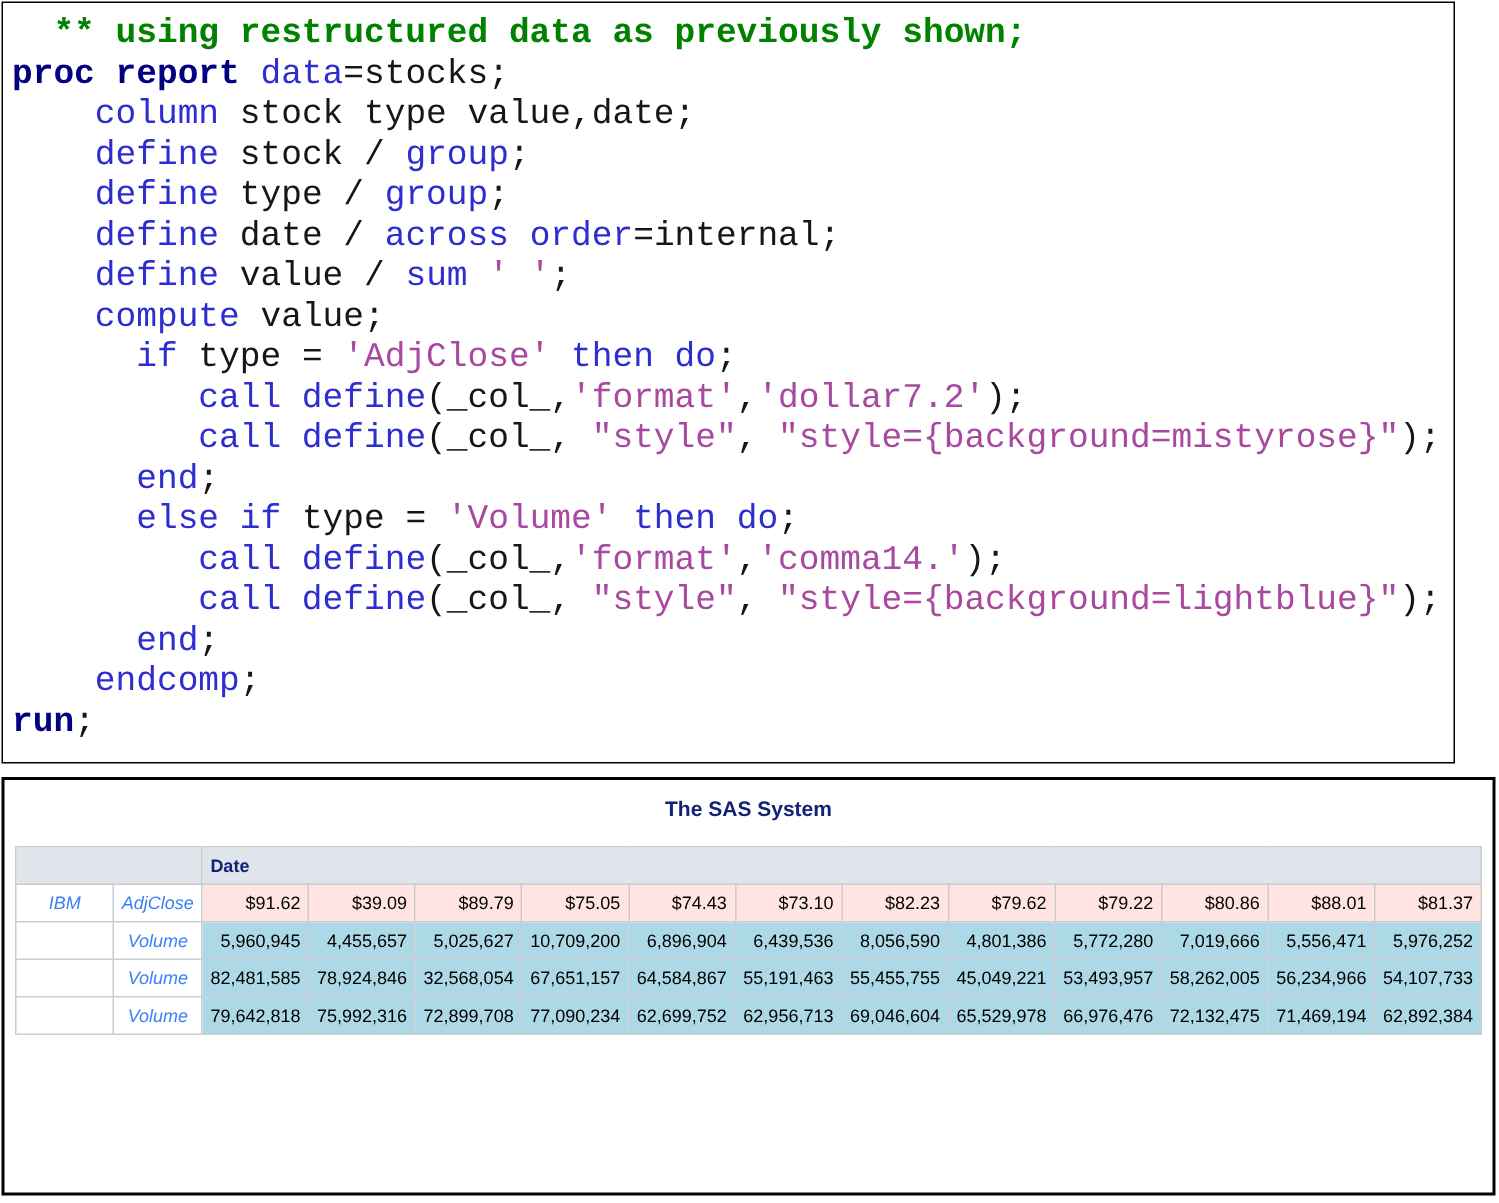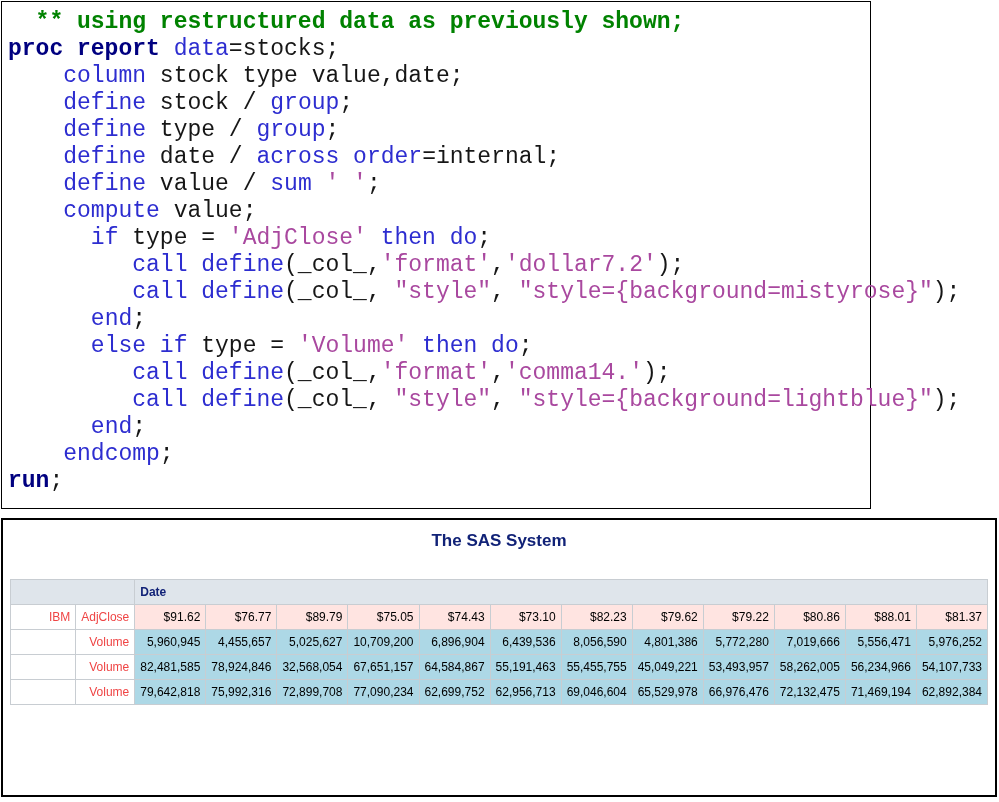--- a/index.html
+++ b/index.html
@@ -8,21 +8,21 @@
     height: 802px;
     background: #ffffff;
     overflow: hidden;
     font-family: "Liberation Sans", sans-serif;
   }
 
   
   .code-panel {
     box-sizing: border-box;
     margin: 1px 0 0 1px;
-    width: 870px;
+    width: 969px;
     min-height: 508px;
     border: 1px solid #000000;
     background: #ffffff;
     padding: 7px 6px 10px 6px;
   }
   .code-block {
     font-family: "Liberation Mono", "DejaVu Sans Mono", monospace;
     font-size: 23px;
     line-height: 27px;
     white-space: pre;
@@ -41,43 +41,43 @@
     margin: 9px 0 0 1px;
     width: 996px;
     height: 279px;
     border: 2px solid #000000;
     background: #ffffff;
     padding: 11px 7px 6px 7px;
   }
   .sas-title {
     text-align: center;
     color: var(--title-navy);
-    font-size: 17px;
+    font-size: 14px;
     font-weight: bold;
-    margin-bottom: 28px;
+    margin-bottom: 17px;
   }
   table.sas {
     border-collapse: collapse;
     width: 100%;
     font-size: 12px;
     border: 1px solid var(--border-gray);
   }
   .sas th, .sas td {
     border: 1px solid var(--border-gray);
     padding: 5px 5px;
     white-space: nowrap;
   }
   .sas th {
     background: var(--header-bg);
     color: var(--title-navy);
     font-weight: bold;
     text-align: left;
   }
   .sas th.corner { background: var(--header-bg); }
-  .sas td.rowlabel { background: #ffffff; color: #ef4444; text-align: right; }
+  .sas td.rowlabel { background: #ffffff; color: #3b82f6; text-align: center; font-style: italic; }
   .sas td.stockcell { width: 55px; }
   .sas td.val { text-align: right; color: #000000; }
   .bg-adjclose { background: var(--adjclose-bg); }
   .bg-volume { background: var(--volume-bg); }
 </style>
 </head>
 <body>
 
 <div class="code-panel">
   <div class="code-block"><div class="code-line"><span class="tok-cm">  ** using restructured data as previously shown;</span></div><div class="code-line"><span class="tok-kb">proc report </span><span class="tok-kw">data</span><span class="tok-tx">=stocks;</span></div><div class="code-line"><span class="tok-tx">    </span><span class="tok-kw">column</span><span class="tok-tx"> stock type value,date;</span></div><div class="code-line"><span class="tok-tx">    </span><span class="tok-kw">define</span><span class="tok-tx"> stock / </span><span class="tok-kw">group</span><span class="tok-tx">;</span></div><div class="code-line"><span class="tok-tx">    </span><span class="tok-kw">define</span><span class="tok-tx"> type / </span><span class="tok-kw">group</span><span class="tok-tx">;</span></div><div class="code-line"><span class="tok-tx">    </span><span class="tok-kw">define</span><span class="tok-tx"> date / </span><span class="tok-kw">across</span><span class="tok-tx"> </span><span class="tok-kw">order</span><span class="tok-tx">=internal;</span></div><div class="code-line"><span class="tok-tx">    </span><span class="tok-kw">define</span><span class="tok-tx"> value / </span><span class="tok-kw">sum</span><span class="tok-tx"> </span><span class="tok-st">' '</span><span class="tok-tx">;</span></div><div class="code-line"><span class="tok-tx">    </span><span class="tok-kw">compute</span><span class="tok-tx"> value;</span></div><div class="code-line"><span class="tok-tx">      </span><span class="tok-kw">if</span><span class="tok-tx"> type = </span><span class="tok-st">'AdjClose'</span><span class="tok-tx"> </span><span class="tok-kw">then do</span><span class="tok-tx">;</span></div><div class="code-line"><span class="tok-tx">         </span><span class="tok-kw">call define</span><span class="tok-tx">(_col_,</span><span class="tok-st">'format'</span><span class="tok-tx">,</span><span class="tok-st">'dollar7.2'</span><span class="tok-tx">);</span></div><div class="code-line"><span class="tok-tx">         </span><span class="tok-kw">call define</span><span class="tok-tx">(_col_, </span><span class="tok-st">"style"</span><span class="tok-tx">, </span><span class="tok-st">"style={background=mistyrose}"</span><span class="tok-tx">);</span></div><div class="code-line"><span class="tok-tx">      </span><span class="tok-kw">end</span><span class="tok-tx">;</span></div><div class="code-line"><span class="tok-tx">      </span><span class="tok-kw">else if</span><span class="tok-tx"> type = </span><span class="tok-st">'Volume'</span><span class="tok-tx"> </span><span class="tok-kw">then do</span><span class="tok-tx">;</span></div><div class="code-line"><span class="tok-tx">         </span><span class="tok-kw">call define</span><span class="tok-tx">(_col_,</span><span class="tok-st">'format'</span><span class="tok-tx">,</span><span class="tok-st">'comma14.'</span><span class="tok-tx">);</span></div><div class="code-line"><span class="tok-tx">         </span><span class="tok-kw">call define</span><span class="tok-tx">(_col_, </span><span class="tok-st">"style"</span><span class="tok-tx">, </span><span class="tok-st">"style={background=lightblue}"</span><span class="tok-tx">);</span></div><div class="code-line"><span class="tok-tx">      </span><span class="tok-kw">end</span><span class="tok-tx">;</span></div><div class="code-line"><span class="tok-tx">    </span><span class="tok-kw">endcomp</span><span class="tok-tx">;</span></div><div class="code-line"><span class="tok-kb">run</span><span class="tok-tx">;</span></div></div>
@@ -90,21 +90,21 @@
         <tr>
           <th class="corner" colspan="2"></th>
           <th class="datehdr" colspan="12">Date</th>
         </tr>
       </thead>
     <tbody>
         <tr>
           <td class="rowlabel stockcell">IBM</td>
           <td class="rowlabel">AdjClose</td>
           <td class="val bg-adjclose">$91.62</td>
-          <td class="val bg-adjclose">$76.77</td>
+          <td class="val bg-adjclose">$39.09</td>
           <td class="val bg-adjclose">$89.79</td>
           <td class="val bg-adjclose">$75.05</td>
           <td class="val bg-adjclose">$74.43</td>
           <td class="val bg-adjclose">$73.10</td>
           <td class="val bg-adjclose">$82.23</td>
           <td class="val bg-adjclose">$79.62</td>
           <td class="val bg-adjclose">$79.22</td>
           <td class="val bg-adjclose">$80.86</td>
           <td class="val bg-adjclose">$88.01</td>
           <td class="val bg-adjclose">$81.37</td>

